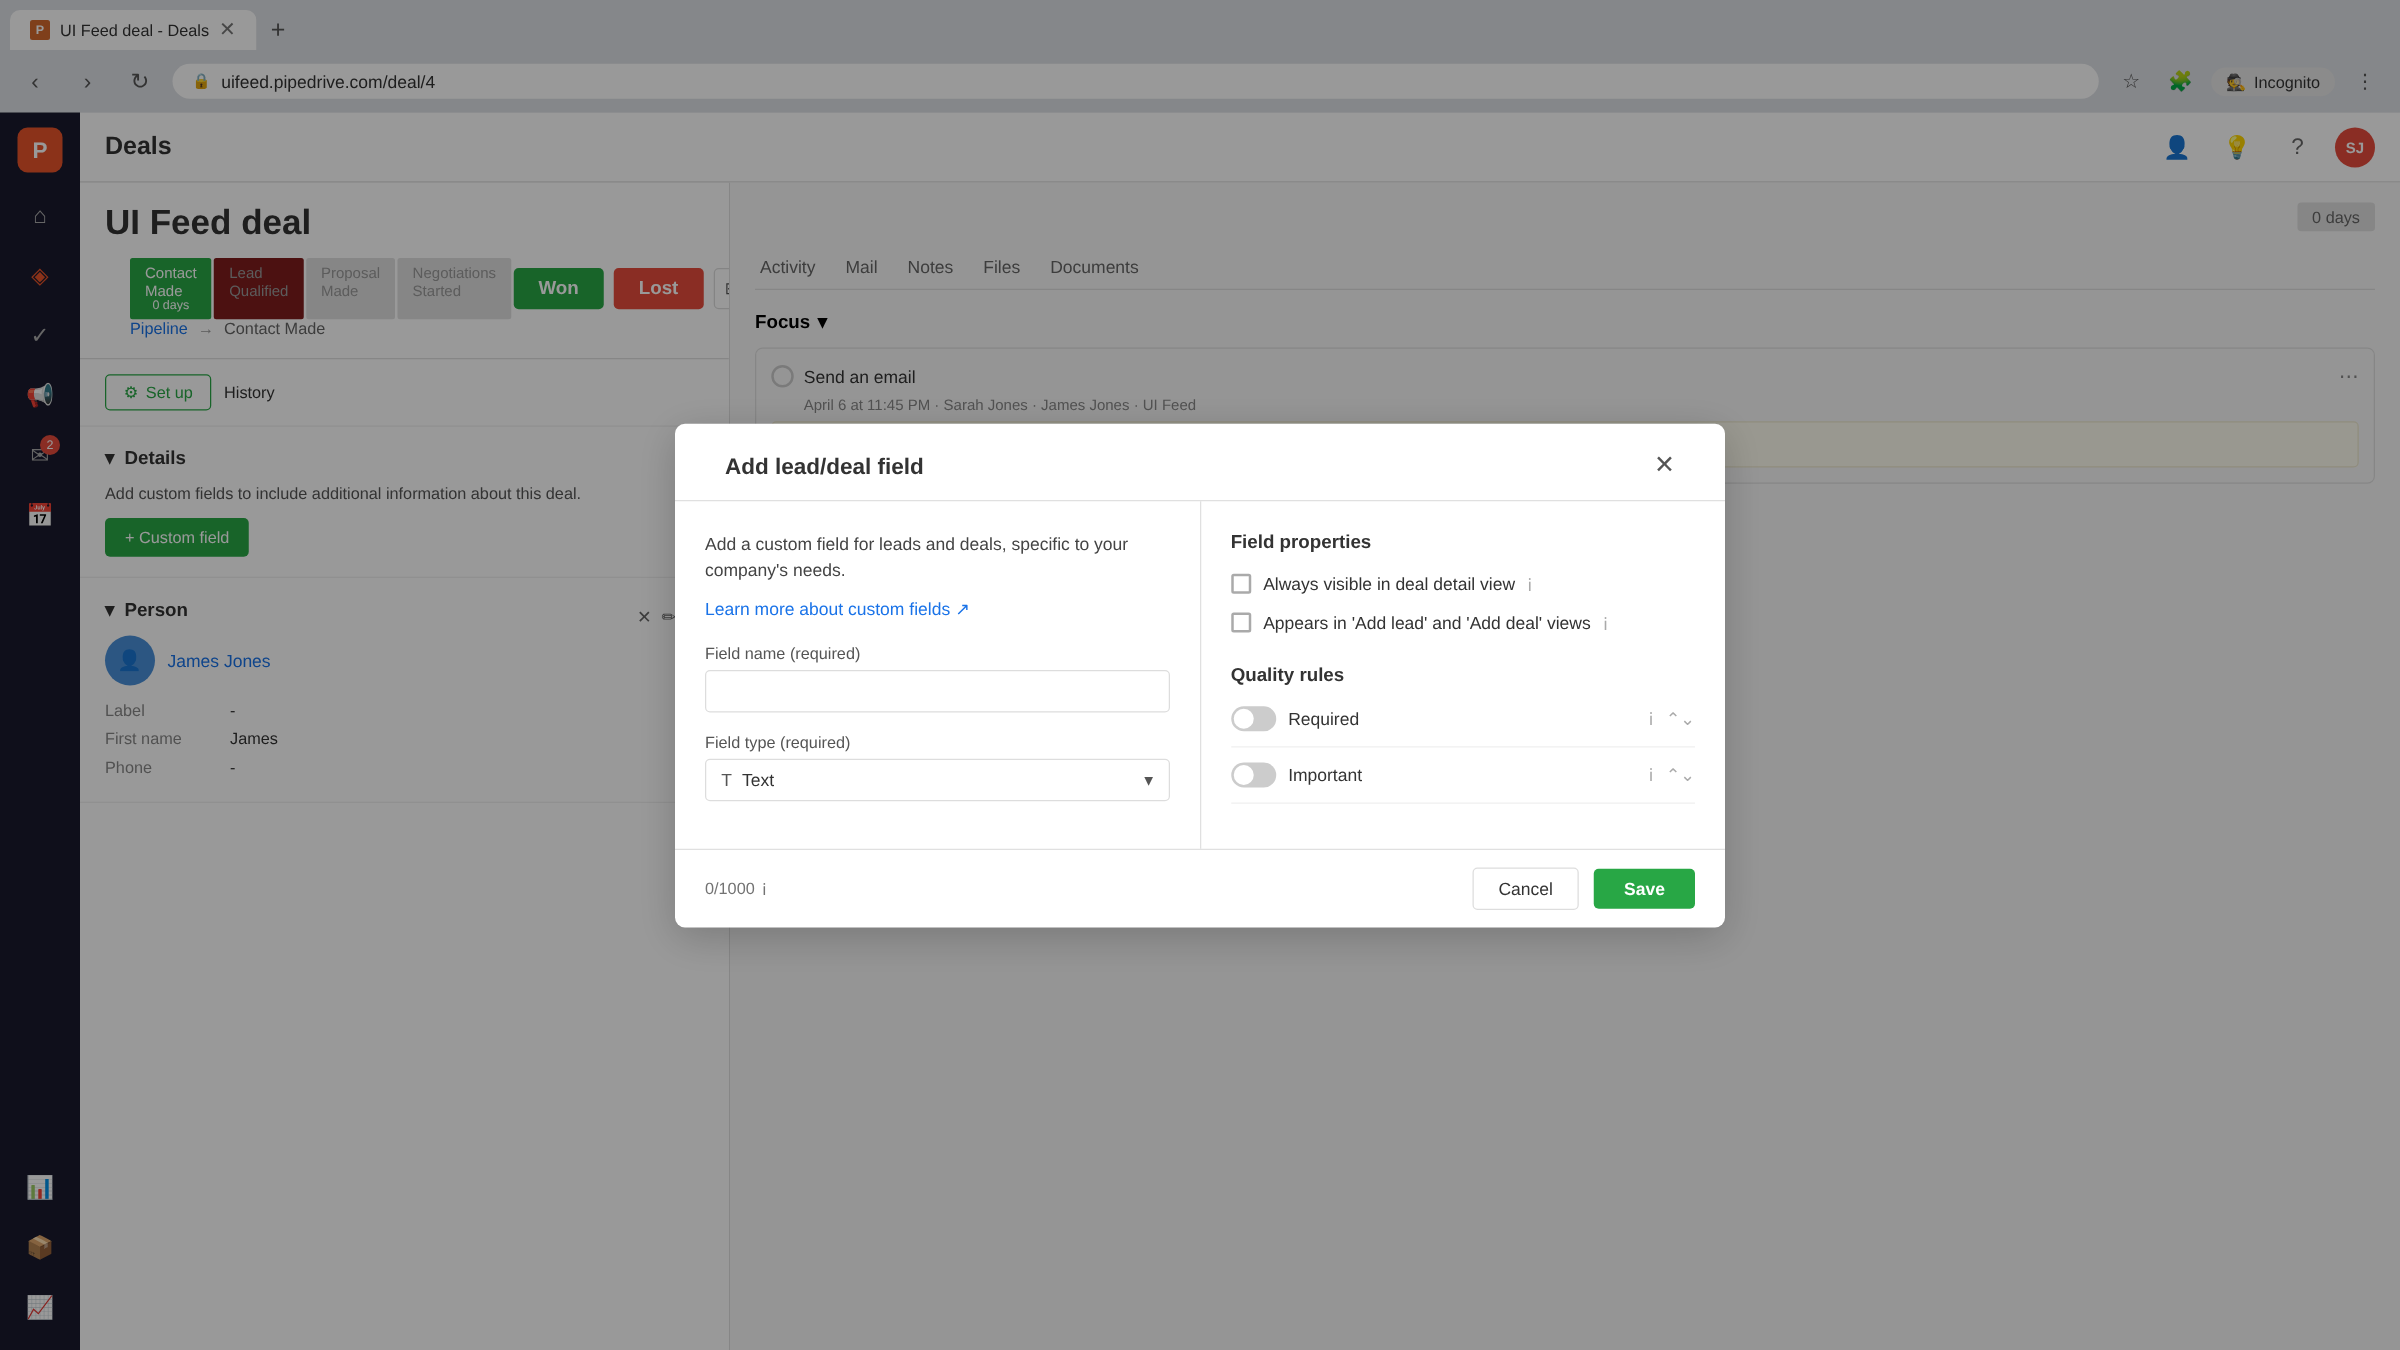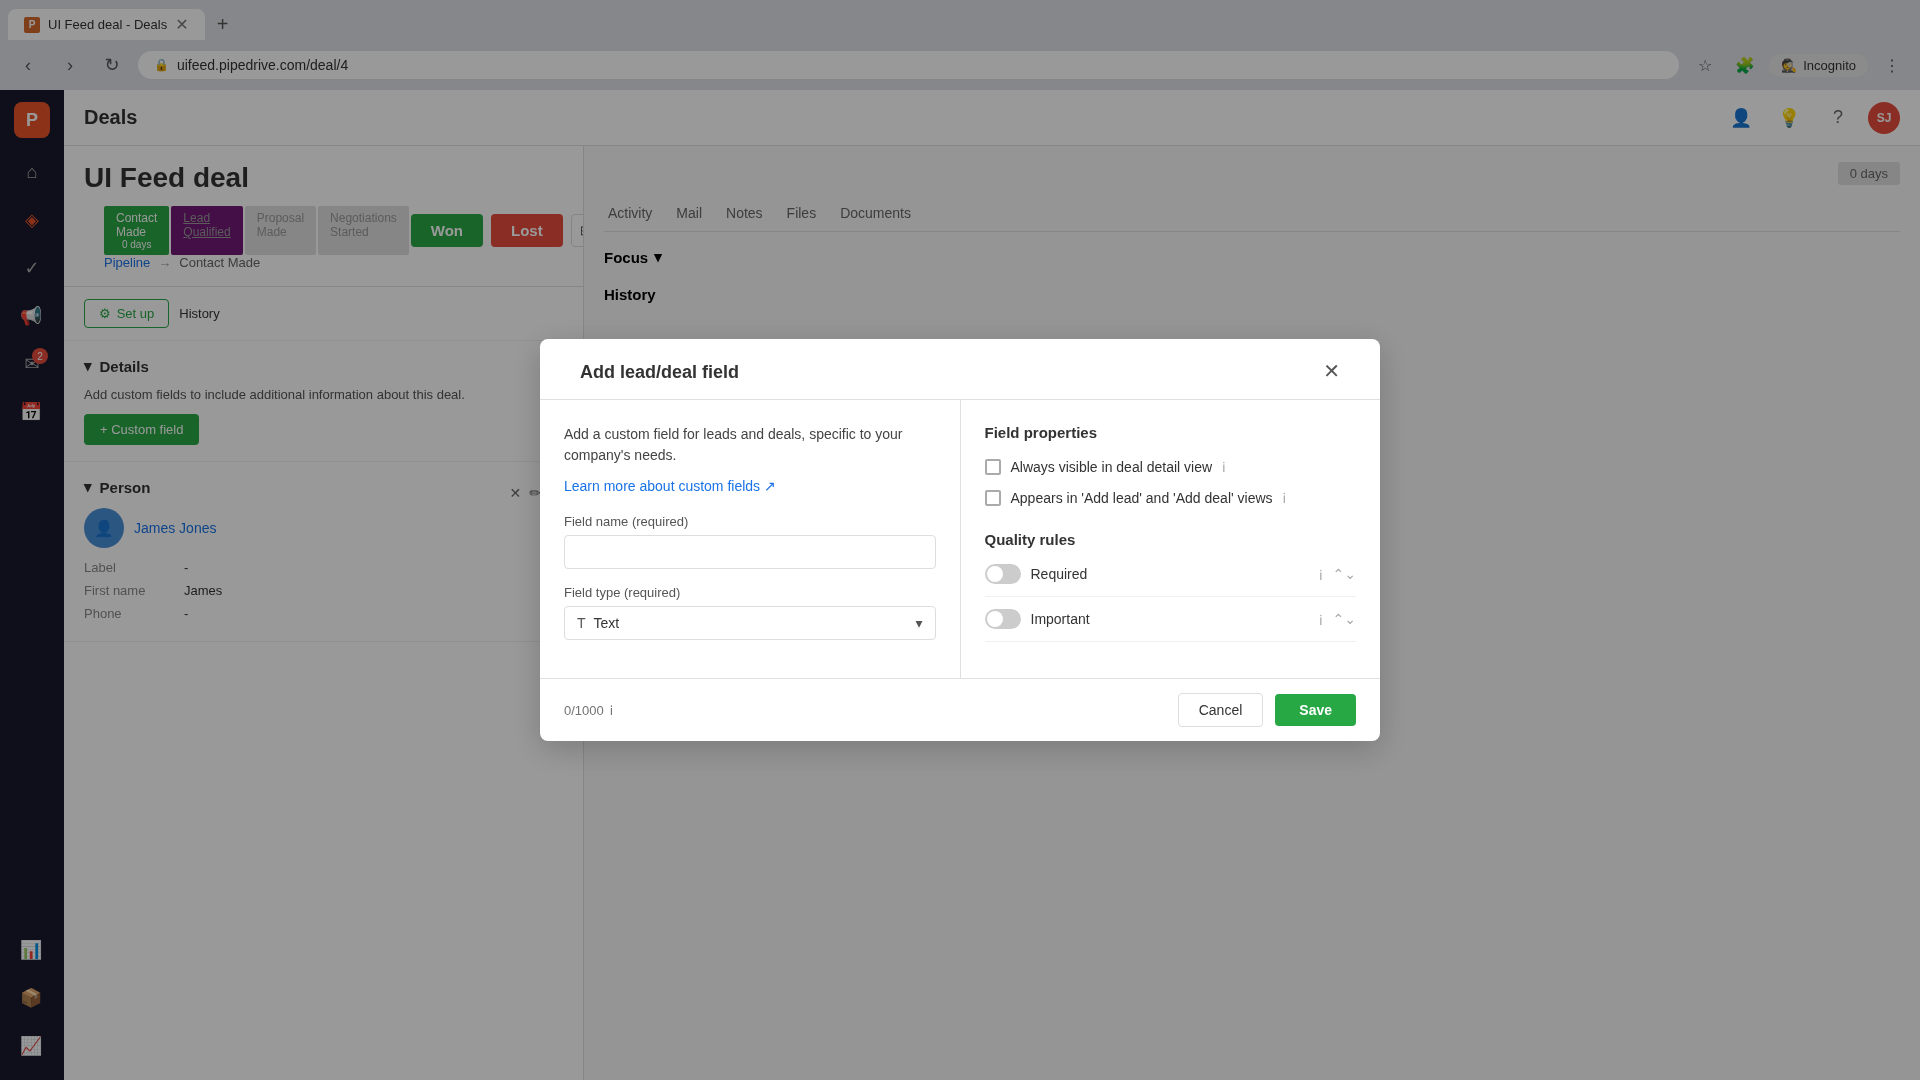--- a/index.html
+++ b/index.html
@@ -201,21 +201,21 @@
       <div class="deal-sidebar">
 
         <div class="top-area">
           <div class="deal-title">UI Feed deal</div>
 
           <div class="stages-bar">
             <div style="background:#28a745; color:white; padding:5px 12px; font-size:12px; border-radius:2px; display:flex; flex-direction:column; align-items:center;">
               <span>Contact Made</span>
               <span style="font-size:10px;">0 days</span>
             </div>
-            <div style="background:#701a75; color:#999; padding:5px 12px; font-size:12px; border-radius:2px;text-decoration:underline;">Lead Qualified</div>
+            <div style="background:#7f1d1d; color:#999; padding:5px 12px; font-size:12px; border-radius:2px;">Lead Qualified</div>
             <div style="background:#e0e0e0; color:#999; padding:5px 12px; font-size:12px; border-radius:2px;">Proposal Made</div>
             <div style="background:#e0e0e0; color:#999; padding:5px 12px; font-size:12px; border-radius:2px;">Negotiations Started</div>
             <div style="margin-left:auto; display:flex; gap:8px; align-items:center;">
               <button class="deal-won-btn">Won</button>
               <button class="deal-lost-btn">Lost</button>
               <button class="btn-icon">⊞</button>
 
             </div>
           </div>
 
@@ -290,20 +290,29 @@
             <div class="right-tab">Files</div>
             <div class="right-tab">Documents</div>
           </div>
 
           <div class="focus-section">
             <div class="focus-header">
               <span>Focus</span>
               <span>▾</span>
             </div>
 
+            <div class="email-item">
+              <div class="email-header-row">
+                <div class="email-circle"></div>
+                <span class="email-title">Send an email</span>
+                <span class="email-more">⋯</span>
+              </div>
+              <div class="email-meta">April 6 at 11:45 PM · Sarah Jones · James Jones · UI Feed</div>
+              <div class="email-preview">Yes, Let's not forget to mention our past experience  1.  work 1</div>
+            </div>
           </div>
 
           <div class="history-section">
             <div class="history-title">History</div>
           </div>
         </div>
       </div>
     </div>
   </div>
 </div>

